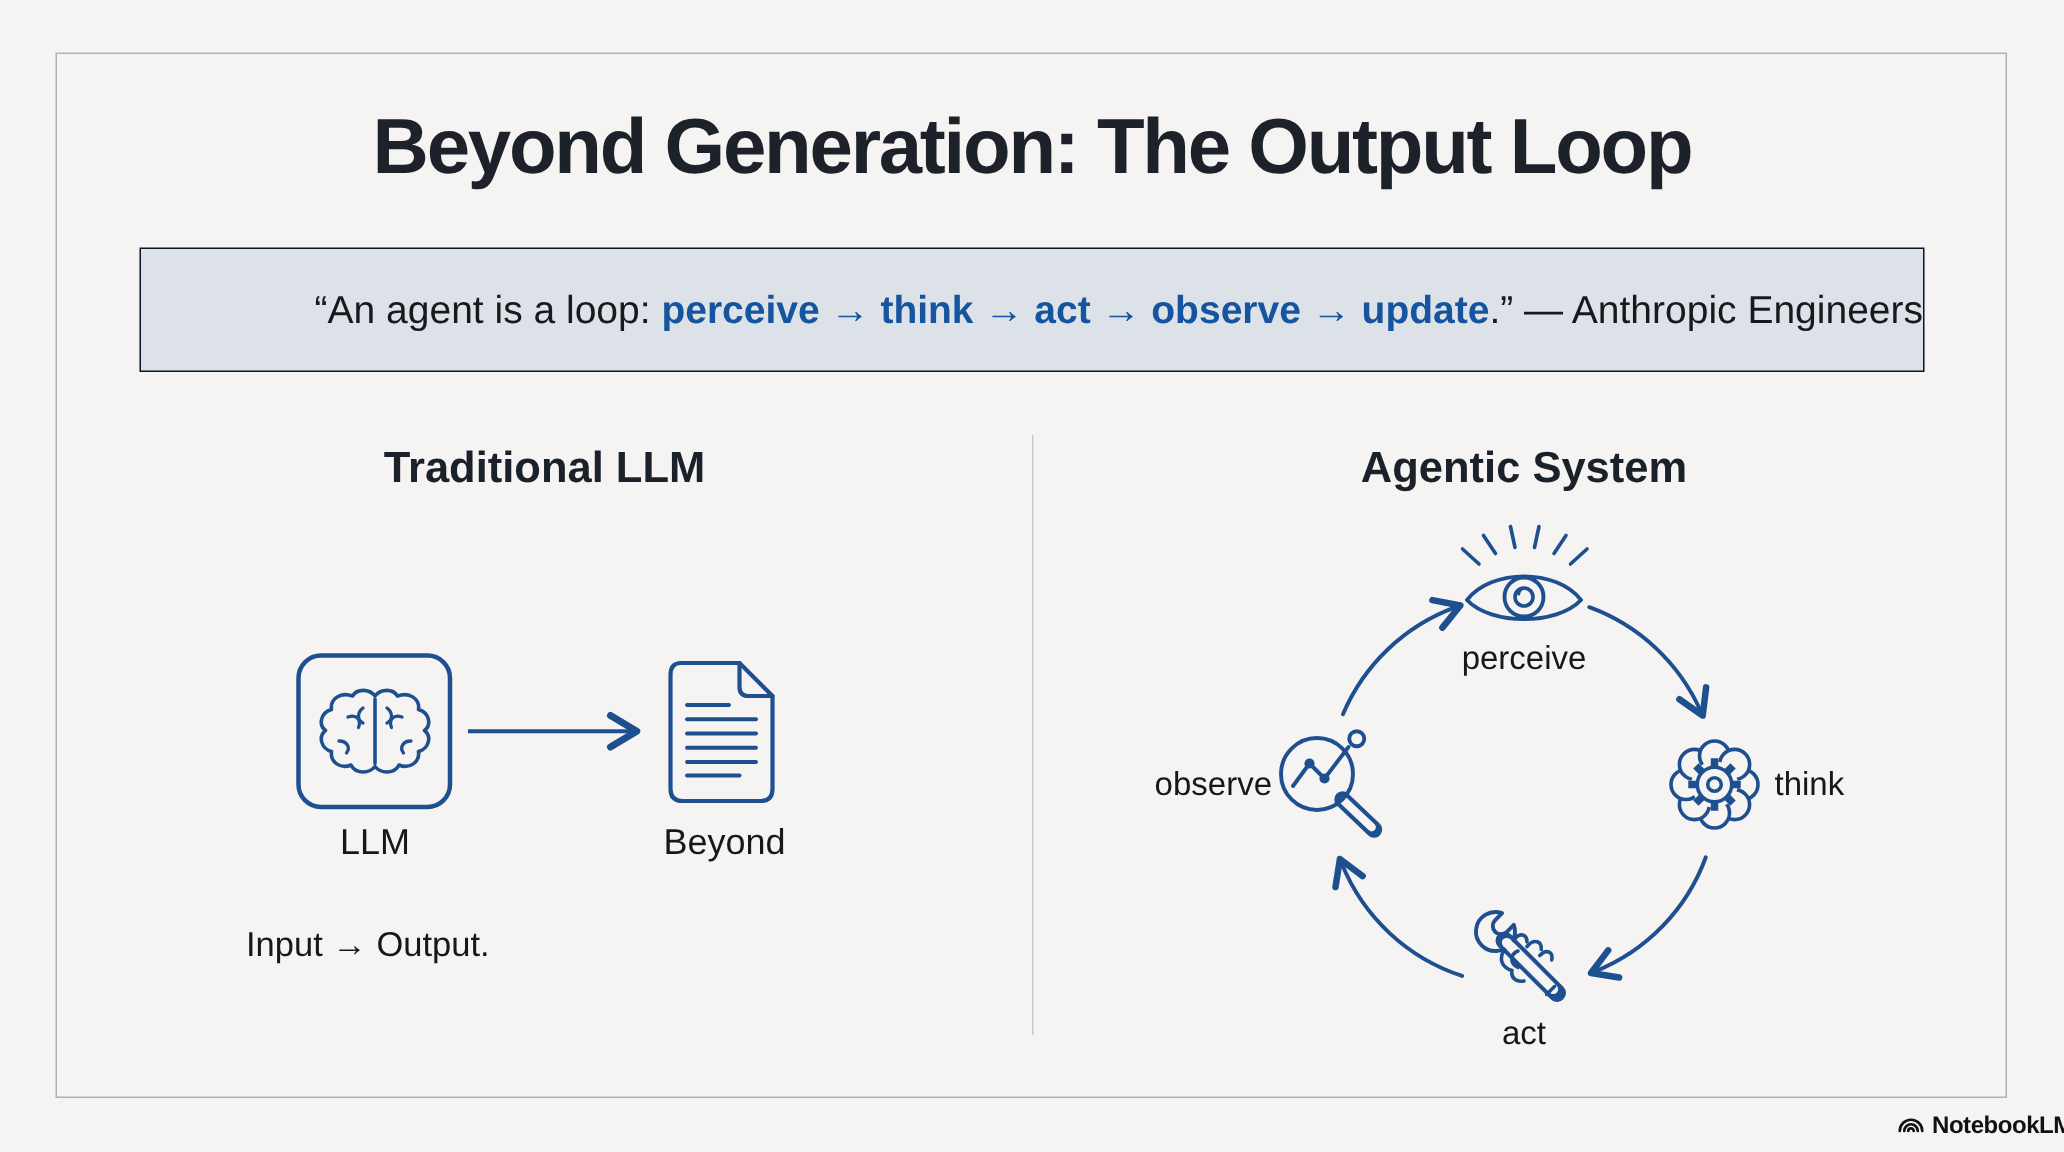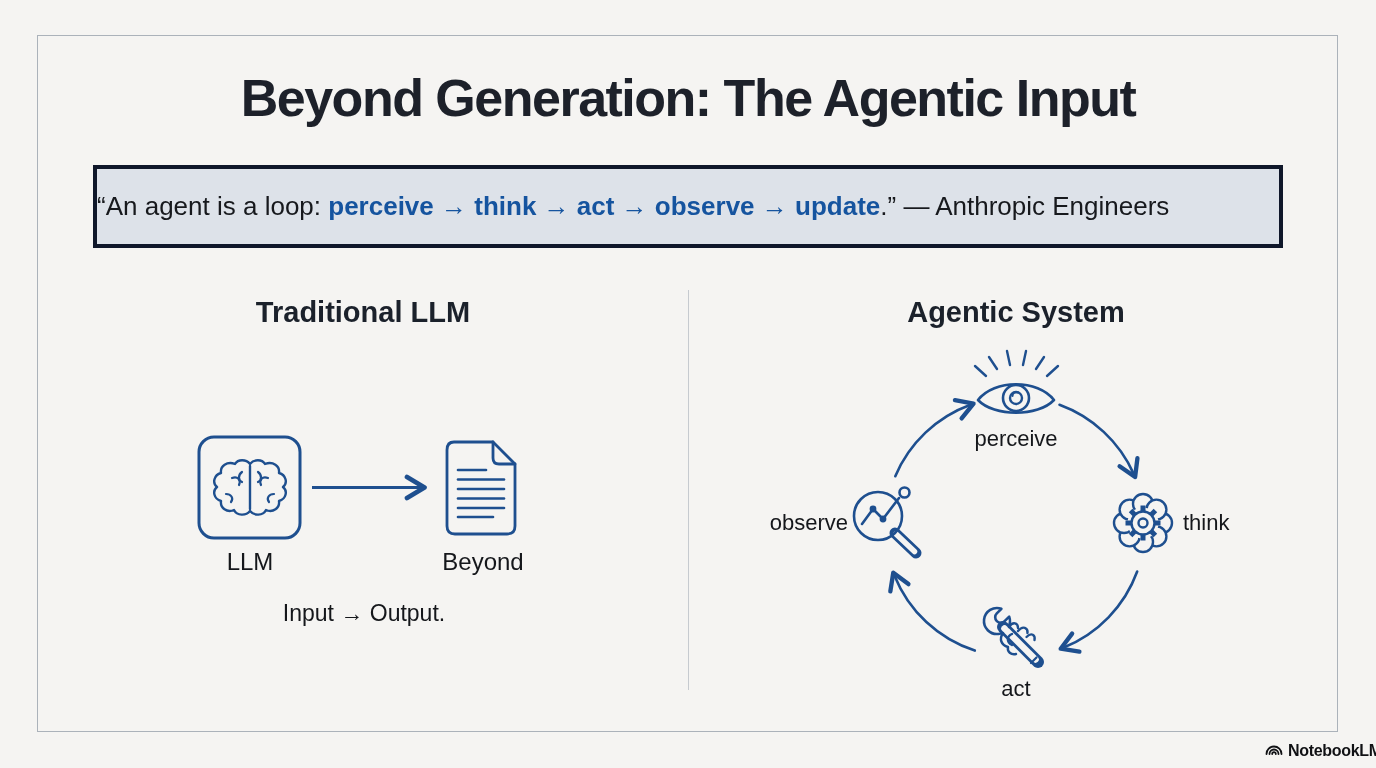--- a/index.html
+++ b/index.html
@@ -4,50 +4,50 @@
 <style>
   * { margin:0; padding:0; box-sizing:border-box; }
   html,body { width:1376px; height:768px; }
   body { font-family:"Liberation Sans", sans-serif; background:#f5f4f2; }
   .stage { position:relative; width:1376px; height:768px; background:#f5f4f2; overflow:hidden; }
   .frame { position:absolute; left:37px; top:35px; width:1301px; height:697px;
            border:1.5px solid #abb2ba; background:transparent; }
   .title { position:absolute; left:0; top:68px; width:1376px; text-align:center;
            font-size:52px; font-weight:bold; letter-spacing:-1.5px; color:#1d212a; }
   .quote-box { position:absolute; left:93px; top:165px; width:1190px; height:83px;
-               background:#dde2e9; border:4px solid #0f172a;
-               display:flex; align-items:center; justify-content:flex-start; }
+               background:#dde2e9; border:1px solid #0f172a;
+               display:flex; align-items:center; justify-content:flex-end; }
   .quote-line { font-size:26px; color:#17191d; white-space:nowrap; }
   .quote-line .kw { color:#15549f; font-weight:bold; }
   .panel-heading { position:absolute; width:450px; text-align:center;
                    font-size:29px; font-weight:bold; color:#1b212b; }
   .h-trad { left:138px; top:296px; }
   .h-agent { left:791px; top:296px; }
   .divider { position:absolute; left:688px; top:290px; width:1px; height:400px; background:#c6cacf; }
   .node-label { position:absolute; width:102px; text-align:center; font-size:24px; color:#15171b; top:548px; }
   .lbl-llm { left:199px; } .lbl-output { left:432px; }
-  .caption { position:absolute; left:164px; top:600px; width:400px; text-align:center;
+  .caption { position:absolute; left:164px; top:616px; width:400px; text-align:left;
              font-size:23px; color:#15171b; }
   .loop-label { position:absolute; font-size:22px; color:#15171b; }
   .lp-perceive { left:916px; top:426px; width:200px; text-align:center; }
   .lp-think    { left:1183px; top:510px; width:130px; text-align:left; }
   .lp-observe  { left:648px; top:510px; width:200px; text-align:right; }
   .lp-act      { left:916px; top:676px; width:200px; text-align:center; }
   .svg-abs { position:absolute; }
   .footer { position:absolute; left:1264px; top:741px; display:flex; align-items:center; gap:4px; }
   .footer .brand { font-size:16px; font-weight:bold; color:#101114; letter-spacing:-0.3px; }
 </style>
 </head>
 <body>
 
 <div class="stage">
 
   <div class="frame"></div>
 
-  <div class="title">Beyond Generation: The Agentic Input</div>
+  <div class="title">Beyond Generation: The Output Loop</div>
 
   <div class="quote-box">
     <div class="quote-line"><span>“An agent is a loop: </span><span class="kw">perceive</span><span class="kw"> → </span><span class="kw">think</span><span class="kw"> → </span><span class="kw">act</span><span class="kw"> → </span><span class="kw">observe</span><span class="kw"> → </span><span class="kw">update</span><span>.”</span><span> — Anthropic Engineers</span></div>
   </div>
 
   <div class="panel-heading h-agent">Agentic System</div>
   <div class="panel-heading h-trad">Traditional LLM</div>
 
   <div class="divider"></div>
 

